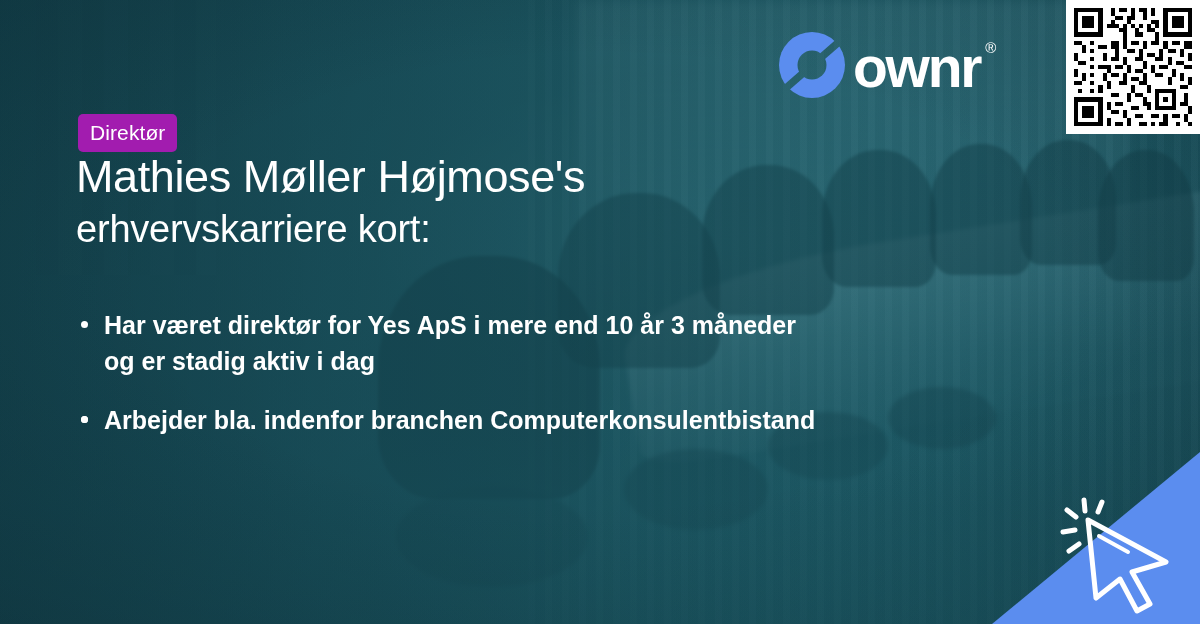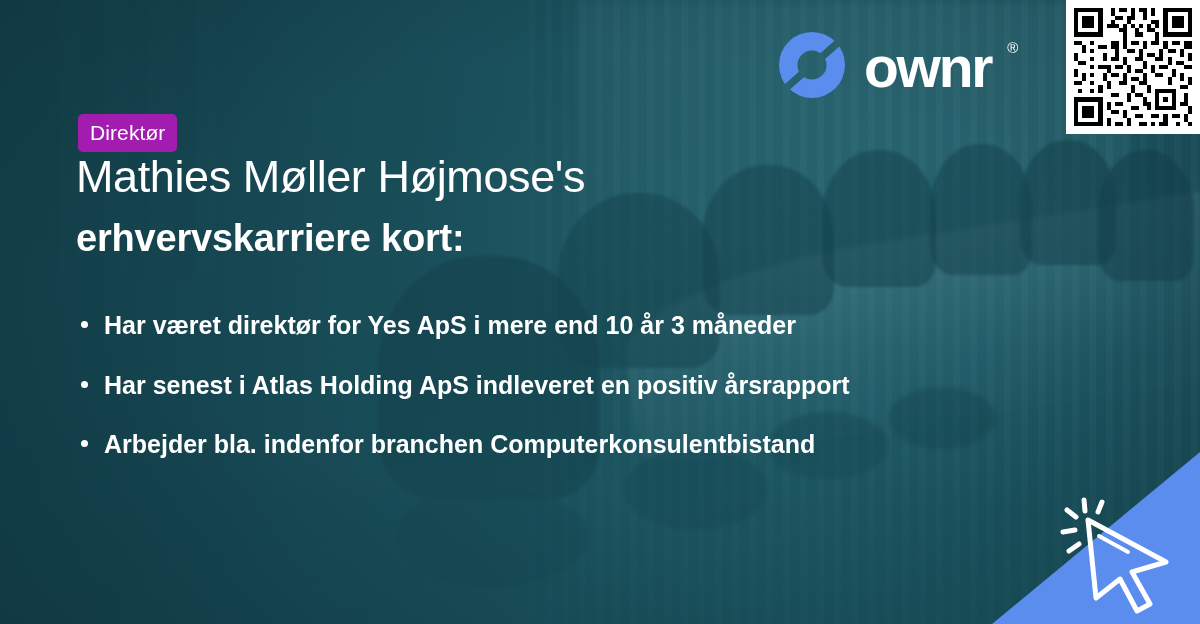--- a/index.html
+++ b/index.html
@@ -167,24 +167,24 @@
     display: block;
     font-size: 45px;
     font-weight: 400;
     line-height: 1.12;
     letter-spacing: -0.4px;
     white-space: nowrap;
   }
   .headline .l2 {
     display: block;
     font-size: 38px;
-    font-weight: 700;
+    font-weight: 400;
     line-height: 1.22;
     letter-spacing: -0.2px;
-    margin-top: 13px;
+    margin-top: 4px;
     white-space: nowrap;
   }
 
   .bullets {
     position: absolute;
     left: 78px;
     top: 308px;
     width: 900px;
     color: #ffffff;
   }
@@ -208,21 +208,21 @@
   }
   .bullet .line2 { display: block; }
 
   
   .logo {
     position: absolute;
     left: 778px;
     top: 31px;
     display: flex;
     align-items: center;
-    gap: 18px;
+    gap: 7px;
   }
   .logo-mark { width: 68px; height: 68px; display: block; }
   .logo-word {
     color: #ffffff;
     font-size: 57px;
     font-weight: 700;
     line-height: 1;
     letter-spacing: -2.2px;
     position: relative;
     top: 2px;
@@ -305,25 +305,25 @@
     <div class="headline">
       <span class="l1">Mathies Møller Højmose's</span>
       <span class="l2">erhvervskarriere kort:</span>
     </div>
 
     <div class="bullets">
 
       <div class="bullet">
         <span class="dot"></span>
         <span>Har været direktør for Yes ApS i mere end 10 år 3 måneder</span>
+        <span class="line2">og er stadig aktiv i dag</span>
       </div>
 
       <div class="bullet">
         <span class="dot"></span>
-        <span>Har senest i Atlas Holding ApS indleveret en positiv årsrapport</span>
       </div>
 
       <div class="bullet">
         <span class="dot"></span>
         <span>Arbejder bla. indenfor branchen Computerkonsulentbistand</span>
       </div>
 
     </div>
 
     <div class="logo">

